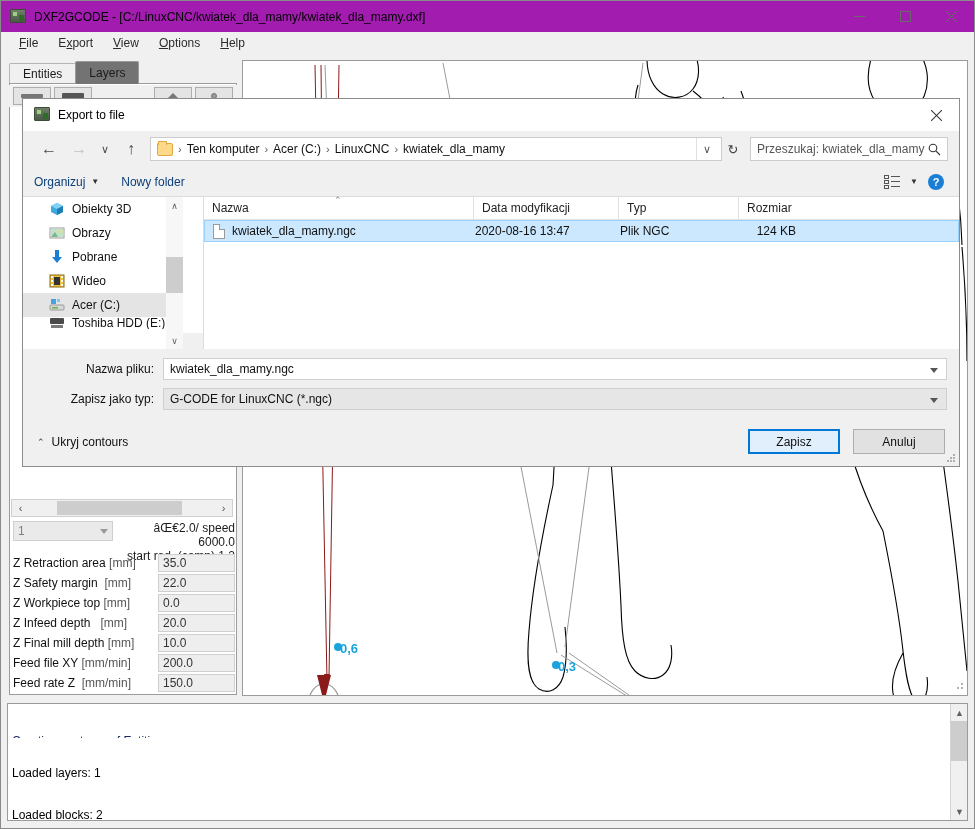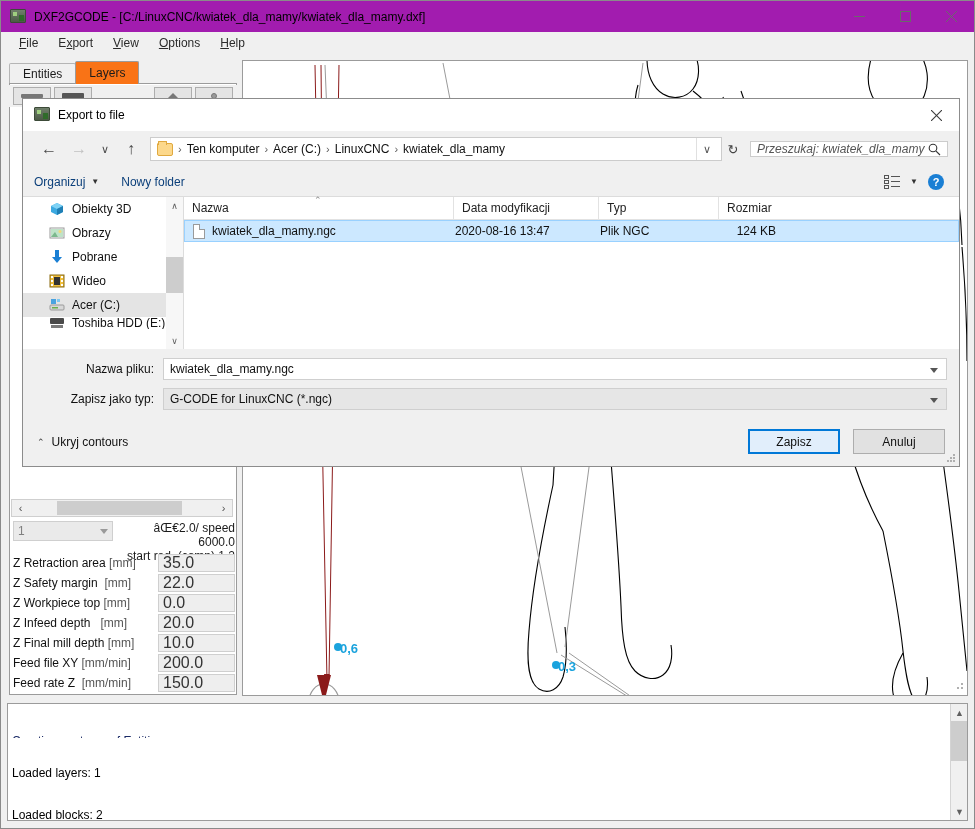--- a/index.html
+++ b/index.html
@@ -75,21 +75,21 @@
   }
   .tab {
     height: 21px; padding: 0 13px; display: flex; align-items: center;
     font-size: 12px; color: #1b1b1b;
     background: #f0f0f0; border: 1px solid #b5b5b5; border-bottom: none;
     margin-right: -1px;
     border-radius: 2px 2px 0 0;
     text-align: center;
   }
   .tab.active {
-    background: #f97316; height: 23px; border-color: #9b9b9b;
+    background: #737373; height: 23px; border-color: #9b9b9b;
     position: relative; z-index: 2;
   }
 
   
   .leftpanel {
     position: absolute; left: 8px; top: 82px; width: 228px; height: 612px;
     background: #fff; border: 1px solid #9b9b9b;
   }
   .lp-hidden-toolbar {
     position: absolute; left: 8px; top: 84px; width: 228px; height: 22px;
@@ -122,21 +122,21 @@
     position: absolute; left: 12px; top: 520px; width: 222px;
   }
   .prow { display: flex; align-items: center; height: 20px; margin-bottom: 0px; }
   .plabel {
     font-size: 12px; color: #111; white-space: nowrap;
     flex: none;
   }
   .plabel .unit { color: #555; }
   .pfield {
     height: 18px; background: #eeeeee; border: 1px solid #cfcfcf;
-    font-size: 16px; color: #333; padding: 0 4px; line-height: 16px;
+    font-size: 12px; color: #333; padding: 0 4px; line-height: 16px;
     flex: 1; margin-left: 5px;
   }
 
   .toprow { display: flex; align-items: flex-start; height: 32px; }
   .combo {
     width: 100px; height: 20px; background: #eaeaea; border: 1px solid #cfcfcf;
     font-size: 12px; color: #808080; padding: 0 4px; line-height: 18px;
     position: relative;
   }
   .combo .carets {
@@ -224,22 +224,22 @@
   .crumb-sep { color: #5a5a5a; font-size: 11px; padding: 0 2px; }
   .addr-caret {
     margin-left: auto; color:#555; font-size: 11px; padding: 0 6px;
     border-left: 1px solid #e0e0e0; height: 22px; display:flex; align-items:center;
   }
   .refresh-btn {
     width: 22px; height: 24px; display:flex; align-items:center; justify-content:center;
     color:#444; font-size: 13px;
   }
   .searchbar {
-    width: 198px; height: 16px; background: #fff; border: 1px solid #cccccc;
-    display: flex; align-items: center; padding: 0 6px; margin-left: 6px; font-style: italic;
+    width: 198px; height: 24px; background: #fff; border: 1px solid #cccccc;
+    display: flex; align-items: center; padding: 0 6px; margin-left: 6px;
   }
   .searchbar .sp { font-size: 12px; color: #555; flex: 1; white-space: nowrap; }
   .search-icon { color: #444; font-size: 12px; }
 
   .dlg-toolbar2 {
     height: 30px; display: flex; align-items: center; padding: 0 11px;
     border-bottom: 1px solid #dcdcdc;
   }
   .organize { font-size: 12px; color: #0b3f7a; display:flex; align-items:center; gap:6px; }
   .organize .cv { font-size: 8px; color:#333; }
@@ -249,21 +249,21 @@
   .viewicon .vi-row { display:flex; gap:2px; align-items:center;}
   .viewicon .sq { width: 5px; height: 4px; border: 1px solid #555; }
   .viewicon .ln { width: 9px; height: 1px; background:#555; }
   .helpicon {
     width: 16px; height: 16px; border-radius: 50%; background: #1a7fd4; color: #fff;
     font-size: 11px; font-weight: bold; display:flex; align-items:center; justify-content:center;
   }
 
   .dlg-body {
     position: absolute; left: 0; top: 98px; width: 936px; height: 136px;
-    display: flex; background: #fff;
+    display: flex; background: #fff; gap: 20px;
   }
   .dlg-sidebar {
     width: 160px; height: 152px; background: #fff; position: relative; overflow:hidden;
   }
   .sbitem {
     height: 24px; display: flex; align-items: center; padding-left: 26px; gap: 7px;
     font-size: 12px; color: #111; white-space: nowrap; position: relative;
   }
   .sbitem.selected { background: #e4e4e4; }
   .sbicon { width: 16px; height: 16px; flex: none; position: relative; }

